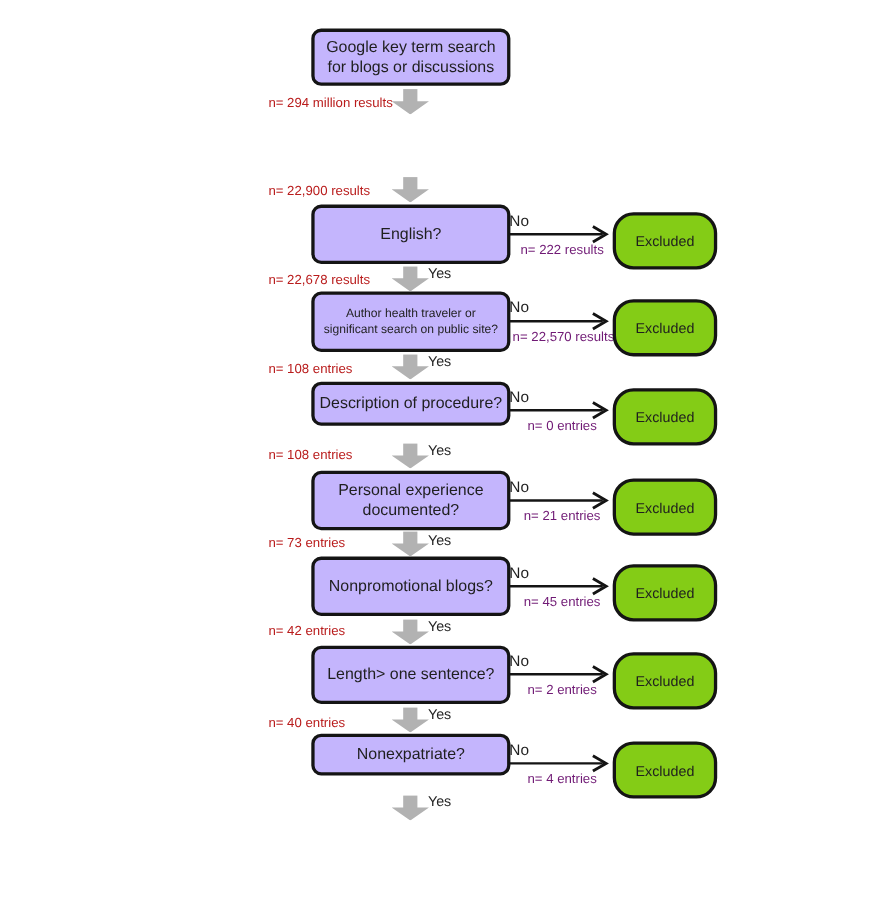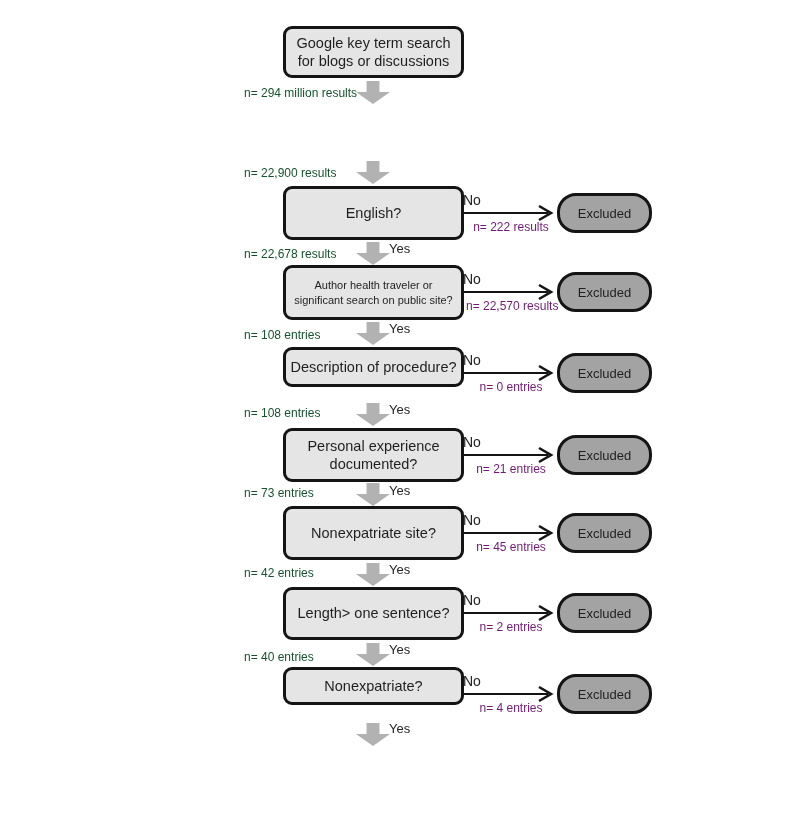--- a/index.html
+++ b/index.html
@@ -2,47 +2,47 @@
 <html><head>
 <meta charset="utf-8">
 <style>
   html,body{margin:0;padding:0;background:#ffffff;}
   #canvas{
     position:relative;width:800px;height:827px;background:#ffffff;
     font-family:"Liberation Sans",sans-serif;overflow:hidden;
   }
   .node{
     position:absolute;left:283px;width:181px;box-sizing:border-box;
-    border:3px solid #141414;border-radius:9px;background:#e5e5e5;
+    border:3px solid #141414;border-radius:9px;background:#c4b5fd;
     display:flex;align-items:center;justify-content:center;text-align:center;
     font-size:14.5px;line-height:1.25;color:#1f1f1f;padding:0 3px;
   }
   .node.small{font-size:11px;line-height:1.35;}
   .darrow{
     position:absolute;left:356px;width:34px;height:23px;background:#b2b2b2;
     clip-path:polygon(31% 0%,69% 0%,69% 48%,100% 48%,50% 100%,0% 48%,31% 48%);
   }
   .ncount{
-    position:absolute;left:244px;font-size:12px;color:#14532d;white-space:nowrap;
+    position:absolute;left:244px;font-size:12px;color:#b91c1c;white-space:nowrap;
   }
   .yeslbl{
     position:absolute;left:389px;font-size:13px;color:#262626;white-space:nowrap;
   }
   .connector{position:absolute;left:463px;}
   .nolbl{
     position:absolute;left:463px;width:90px;text-align:left;
     font-size:14px;color:#1f1f1f;
   }
   .ecount{
     position:absolute;left:466px;width:90px;text-align:center;
     font-size:12px;color:#701a75;white-space:nowrap;
   }
   .excluded{
-    position:absolute;left:557px;width:95px;height:40px;box-sizing:border-box;
-    border:3px solid #141414;border-radius:19px;background:#a3a3a3;
+    position:absolute;left:557px;width:95px;height:52px;box-sizing:border-box;
+    border:3px solid #141414;border-radius:19px;background:#84cc16;
     display:flex;align-items:center;justify-content:center;
     font-size:13px;color:#1f1f1f;
   }
 </style>
 </head>
 <body>
 
 <div id="canvas">
 
   <div class="node" style="top:26px;height:52px">
@@ -54,21 +54,21 @@
   <div class="node small" style="top:265px;height:55px">
       <span>Author health traveler or significant search on public site?</span>
     </div>
   <div class="node" style="top:347px;height:40px">
       <span>Description of procedure?</span>
     </div>
   <div class="node" style="top:428px;height:54px">
       <span>Personal experience documented?</span>
     </div>
   <div class="node" style="top:506px;height:54px">
-      <span>Nonexpatriate site?</span>
+      <span>Nonpromotional blogs?</span>
     </div>
   <div class="node" style="top:587px;height:53px">
       <span>Length&gt; one sentence?</span>
     </div>
   <div class="node" style="top:667px;height:38px">
       <span>Nonexpatriate?</span>
     </div>
 
   <div class="darrow" style="top:81px"></div>
   <div class="darrow" style="top:161px"></div>

